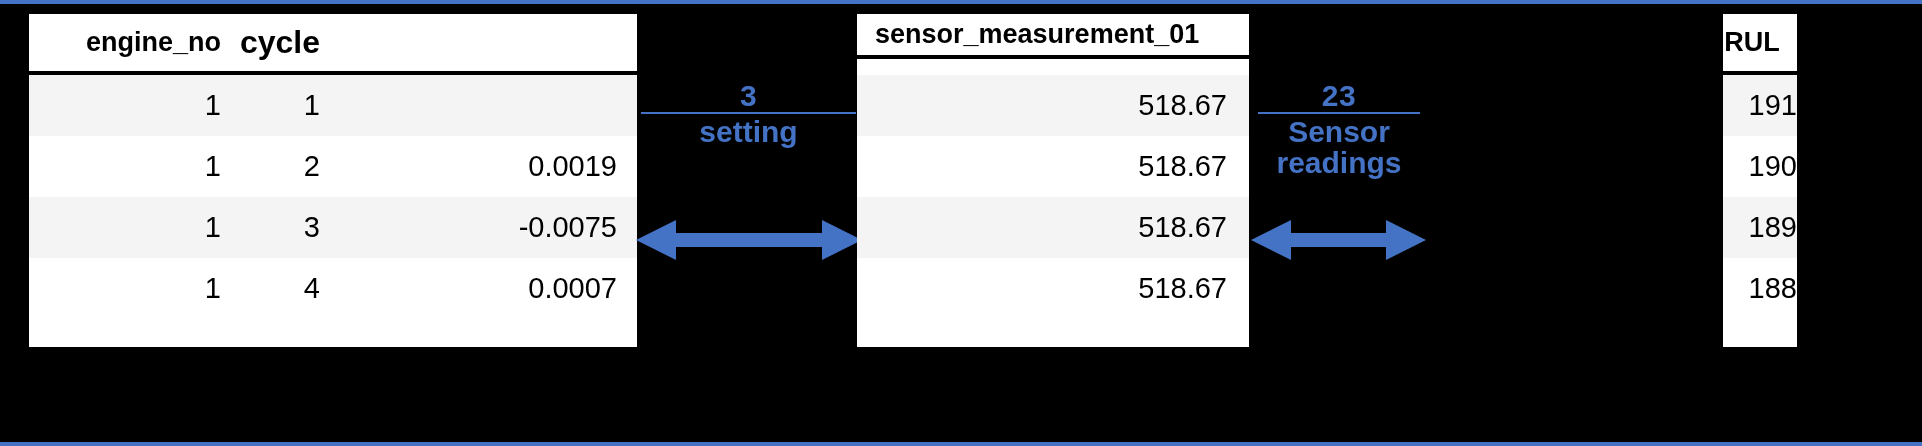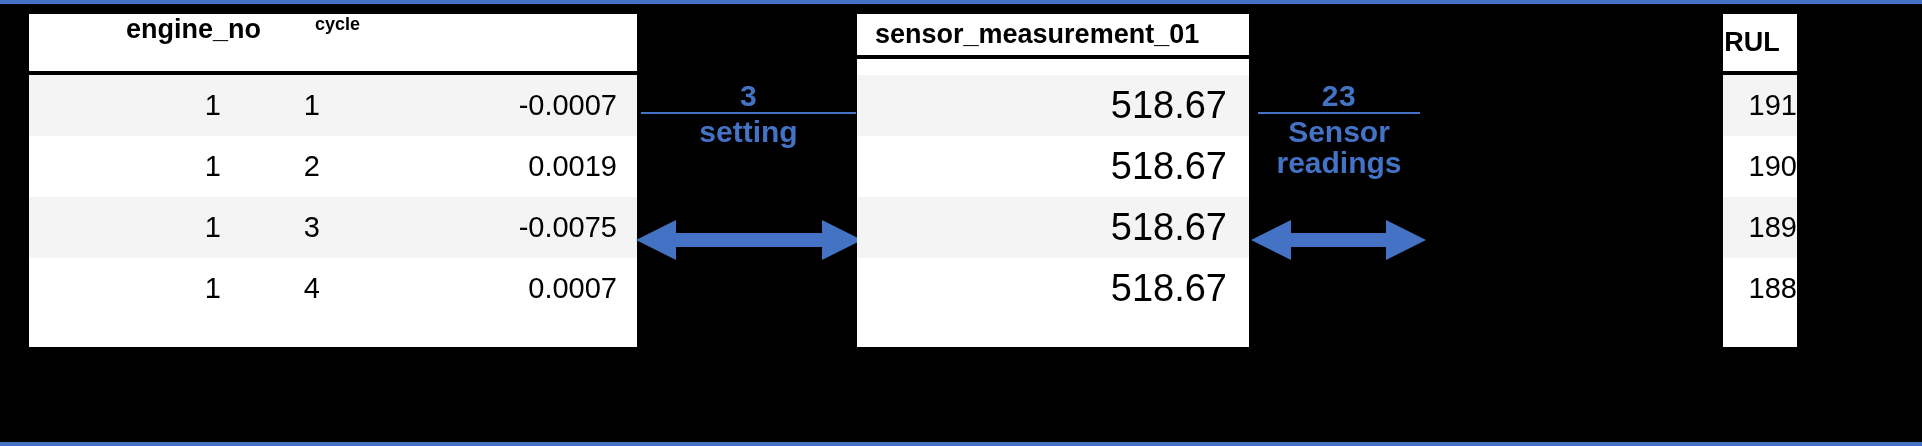--- a/index.html
+++ b/index.html
@@ -60,42 +60,42 @@
     color: #000000;
   }
 
   
   #table-left {
     left: 29px;
     top: 10px;
     width: 608px;
     height: 333px;
   }
-  #table-left .df-head { height: 62px; align-items: flex-start; padding-left: 40px; }
+  #table-left .df-head { height: 62px; align-items: center; }
   #table-left .df-row  { height: 61px; }
   #table-left .c0 { width: 200px; font-size: 29px; padding-right: 8px; }
   #table-left .c1 { width: 105px; font-size: 29px; padding-right: 14px; }
   #table-left .c2 { width: 303px; font-size: 29px; padding-right: 20px; }
   #table-left .df-head .c0 { font-size: 27px; }
-  #table-left .df-head .c1 { font-size: 18px; }
+  #table-left .df-head .c1 { font-size: 32px; }
   #table-left .df-head .c2 { font-size: 27px; }
   #table-left .df-body { padding-bottom: 0; }
   #table-left .spacer-row { height: 28px; background: #ffffff; }
 
   
   #table-sensor {
     left: 857px;
     top: 10px;
     width: 392px;
     height: 333px;
     gap: 16px;
   }
   #table-sensor .df-head { height: 62px; align-items: center; }
   #table-sensor .df-row  { height: 61px; }
-  #table-sensor .c0 { width: 392px; font-size: 38px; padding-right: 22px; }
+  #table-sensor .c0 { width: 392px; font-size: 29px; padding-right: 22px; }
   #table-sensor .df-head .c0 { font-size: 27px; justify-content: flex-start; padding-left: 18px; }
   #table-sensor .spacer-row { height: 28px; background: #ffffff; }
 
   
   #table-rul {
     left: 1723px;
     top: 10px;
     width: 74px;
     height: 333px;
   }
@@ -158,21 +158,20 @@
 
   <div class="df" id="table-left">
     <div class="df-head">
       <div class="cell c0">engine_no</div>
       <div class="cell c1">cycle</div>
     </div>
     <div class="df-body">
       <div class="df-row odd">
         <div class="cell c0">1</div>
         <div class="cell c1">1</div>
-        <div class="cell c2">-0.0007</div>
       </div>
       <div class="df-row even">
         <div class="cell c0">1</div>
         <div class="cell c1">2</div>
         <div class="cell c2">0.0019</div>
       </div>
       <div class="df-row odd">
         <div class="cell c0">1</div>
         <div class="cell c1">3</div>
         <div class="cell c2">-0.0075</div>

